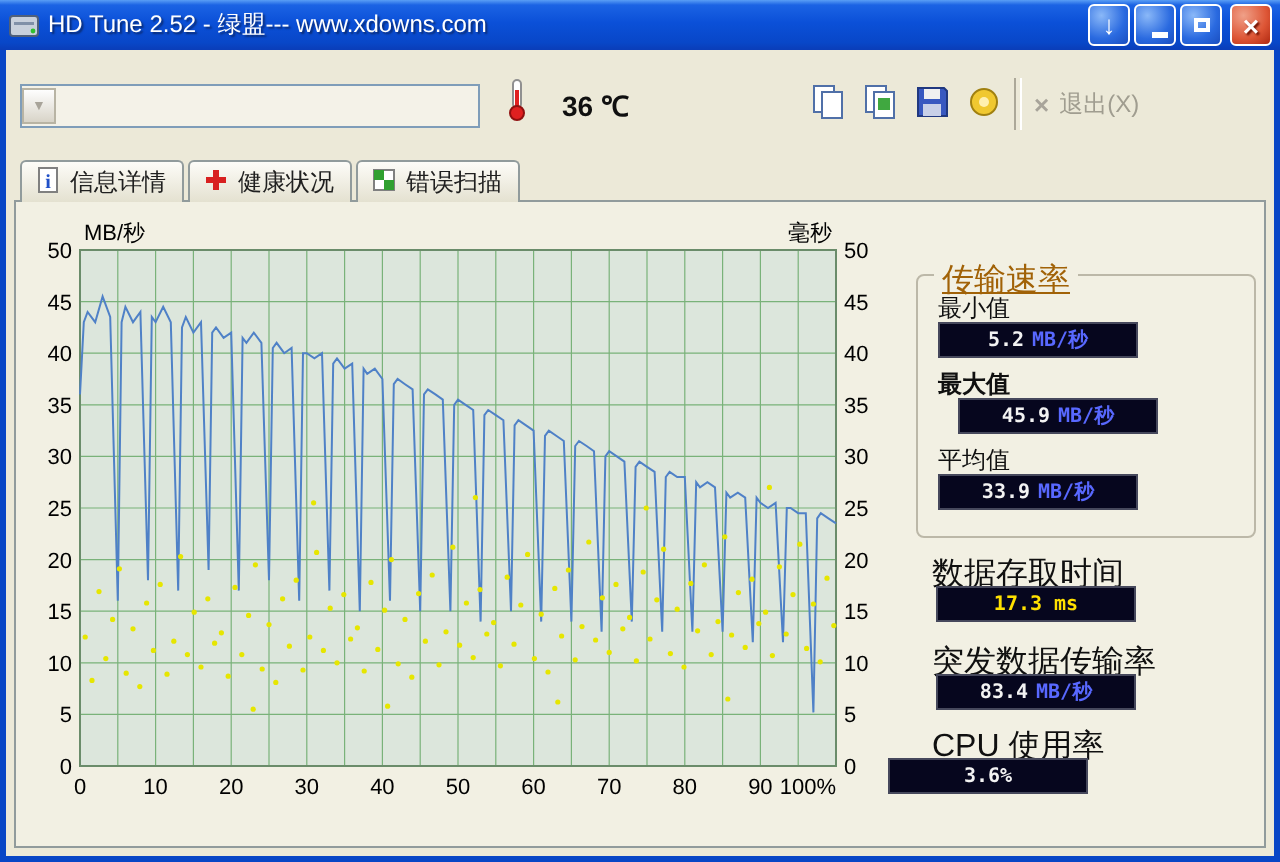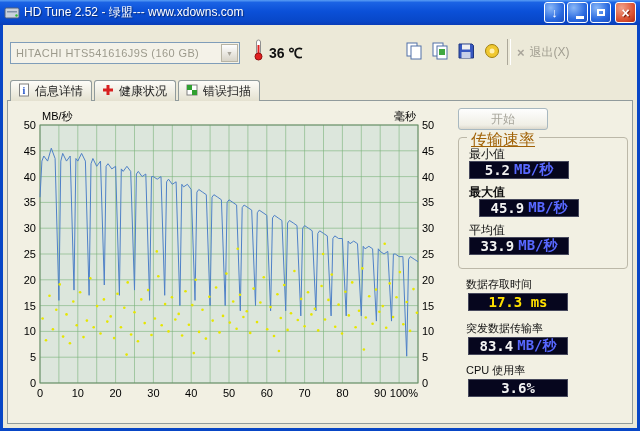--- a/index.html
+++ b/index.html
@@ -27,21 +27,21 @@
     border:3px solid #0846c6;border-top:none;box-sizing:border-box;}
 
   
   .combo{position:absolute;left:7px;top:17px;width:230px;height:22px;background:#f4f2e8;
     border:1px solid #7f9db9;display:flex;align-items:center;box-sizing:border-box;}
   .combo-text{flex:1;padding-left:5px;font-size:11px;color:#9c9a8c;white-space:nowrap;overflow:hidden;letter-spacing:.4px;}
   .combo-btn{width:17px;height:18px;margin-right:1px;background:linear-gradient(#fefefe,#d8d4c8);
     border:1px solid #b8b4a4;display:flex;align-items:center;justify-content:center;
     font-size:7px;color:#a8a49a;box-sizing:border-box;}
   .temp{position:absolute;left:250px;top:14px;display:flex;align-items:center;gap:5px;}
-  .temp-text{font-size:14px;font-weight:bold;color:#101010;}
+  .temp-text{font-size:14px;font-weight:bold;color:#101010;margin-left:12px;}
   .icon-btn{position:absolute;top:15px;width:24px;height:24px;display:flex;align-items:center;
     justify-content:center;border:1px solid transparent;}
   .vsep{position:absolute;left:504px;top:14px;width:2px;height:26px;
     border-left:1px solid #aca899;border-right:1px solid #fff;}
   .exit-btn{position:absolute;left:514px;top:19px;display:flex;align-items:center;gap:5px;
     font-size:12px;color:#a09d90;}
   .exit-x{font-weight:bold;color:#a8a49a;font-size:13px;line-height:1;}
 
   
   .tabbar{position:absolute;left:7px;top:53px;display:flex;align-items:flex-end;height:23px;z-index:3;}
@@ -60,25 +60,25 @@
   
   .start-btn{position:absolute;left:450px;top:7px;width:90px;height:22px;border:1px solid #a8b8c0;
     border-radius:3px;background:linear-gradient(#fefefe,#f0efe6 80%,#dcd9cc);color:#a6a49a;
     font-size:12px;display:flex;align-items:center;justify-content:center;box-sizing:border-box;}
   .grp{position:absolute;left:450px;top:36px;width:170px;height:132px;border:1px solid #bcb8a8;
     border-radius:4px;box-sizing:border-box;}
   .grp-title{position:absolute;left:8px;top:-8px;background:#f2f0e3;padding:0 4px;font-size:16px;color:#a16207;text-decoration:underline;}
   .grp-label{position:absolute;left:10px;font-size:12px;color:#101010;white-space:nowrap;}
   .vbox{position:absolute;height:16px;background:#06061e;border:1px solid #46485c;display:flex;
     align-items:center;justify-content:center;gap:4px;box-sizing:content-box;
-    font-family:"DejaVu Sans Mono",monospace;font-size:14px;font-weight:bold;}
+    font-family:"DejaVu Sans Mono",monospace;font-size:10px;font-weight:bold;}
   .num{color:#f2f2f2;}
   .unit{color:#5868ff;}
   .yellow{color:#ffe000;}
-  .r-label{position:absolute;left:458px;font-size:11px;color:#101010;white-space:nowrap;}
+  .r-label{position:absolute;left:458px;font-size:16px;color:#101010;white-space:nowrap;}
 </style>
 </head>
 <body>
 
 <div class="titlebar">
   <span class="app-icon">
     <svg width="16" height="16">
         <rect x="1" y="3" width="14" height="10" rx="1.5" fill="#c8d0dc" stroke="#50607a"></rect>
         <rect x="3" y="6" width="10" height="1.5" fill="#8090a8"></rect>
         <circle cx="12.5" cy="10.5" r="1.2" fill="#30c030"></circle>
@@ -97,21 +97,20 @@
       </span>
     <span class="tb-btn btn-close">
         <span class="glyph-close">×</span>
       </span>
   </span>
 </div>
 
 <div class="window-body">
 
   <div class="combo">
-    <span class="combo-text">HITACHI HTS541616J9S (160 GB)</span>
     <span class="combo-btn">▼</span>
   </div>
 
   <div class="temp">
     <span>
       <svg width="11" height="22">
           <rect x="3.5" y="1" width="4" height="14" rx="2" fill="#fff" stroke="#909090"></rect>
           <rect x="4.5" y="6" width="2" height="9" fill="#e02020"></rect>
           <circle cx="5.5" cy="17.5" r="3.5" fill="#e02020" stroke="#901010"></circle>
         </svg>
@@ -379,21 +378,20 @@
         <text x="221" y="288" text-anchor="middle" font-size="11" font-family="Liberation Sans, sans-serif" fill="#000">50</text>
         <text x="258.79999999999995" y="288" text-anchor="middle" font-size="11" font-family="Liberation Sans, sans-serif" fill="#000">60</text>
         <text x="296.59999999999997" y="288" text-anchor="middle" font-size="11" font-family="Liberation Sans, sans-serif" fill="#000">70</text>
         <text x="334.40000000000003" y="288" text-anchor="middle" font-size="11" font-family="Liberation Sans, sans-serif" fill="#000">80</text>
         <text x="372.2" y="288" text-anchor="middle" font-size="11" font-family="Liberation Sans, sans-serif" fill="#000">90</text>
         <text x="410" y="288" text-anchor="end" font-size="11" font-family="Liberation Sans, sans-serif" fill="#000">100%</text>
         <text x="34" y="11" font-size="11" font-family="Liberation Sans, sans-serif" fill="#000">MB/秒</text>
         <text x="408" y="11" text-anchor="end" font-size="11" font-family="Liberation Sans, sans-serif" fill="#000">毫秒</text>
       </svg>
 
-    <div class="start-btn">开始</div>
 
     <div class="grp">
       <span class="grp-title">传输速率</span>
 
       <span class="grp-label" style="top:8px;">最小值</span>
       <div class="vbox" style="left:10px;top:23px;width:98px;">
         <span class="num">5.2</span>
         <span class="unit">MB/秒</span>
       </div>
 
@@ -415,18 +413,18 @@
       <span class="yellow">17.3 ms</span>
     </div>
 
     <span class="r-label" style="top:220px;">突发数据传输率</span>
     <div class="vbox" style="left:460px;top:236px;width:98px;text-align:center;">
       <span class="num">83.4</span>
       <span class="unit">MB/秒</span>
     </div>
 
     <span class="r-label" style="top:262px;">CPU 使用率</span>
-    <div class="vbox" style="left:460px;top:278px;width:98px;">
+    <div class="vbox" style="left:436px;top:278px;width:98px;">
       <span class="num">3.6%</span>
     </div>
 
   </div>
 </div>
 
 </body></html>

